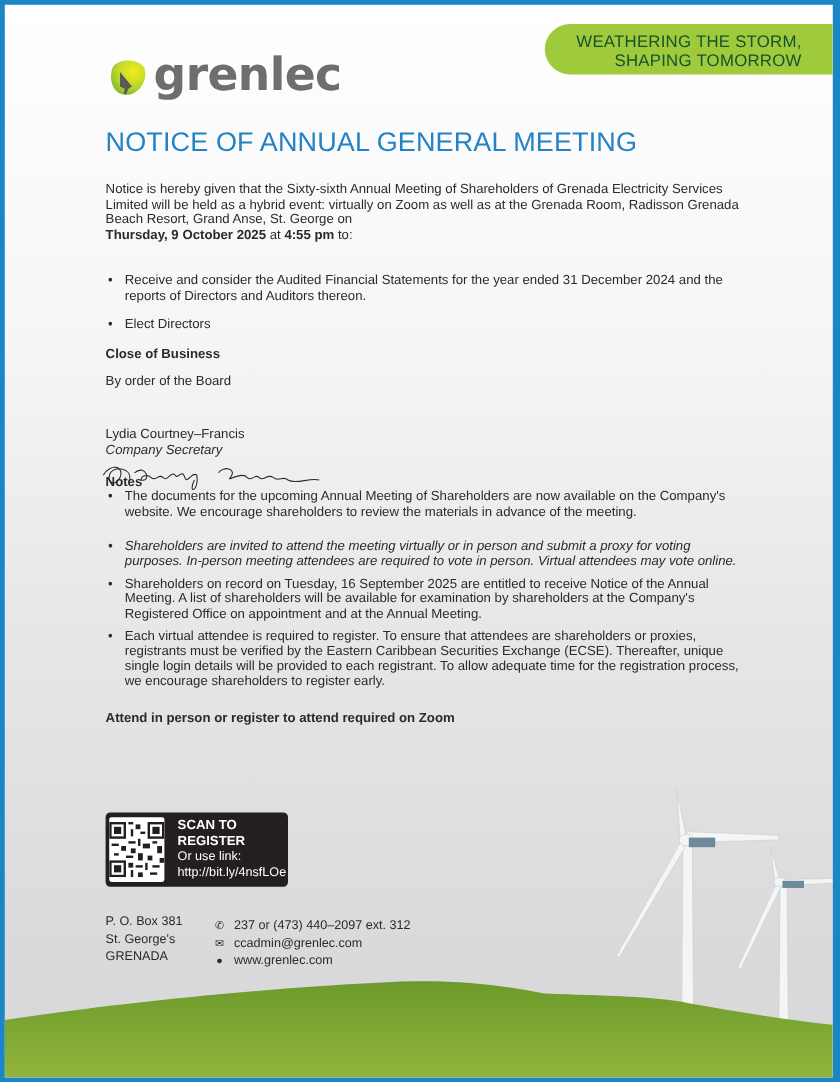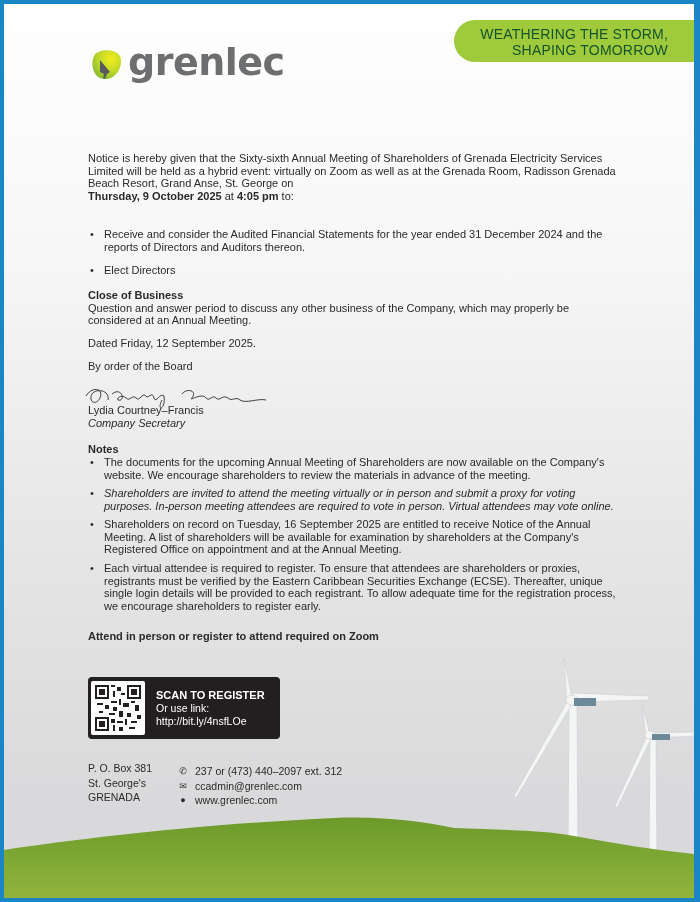--- a/index.html
+++ b/index.html
@@ -22,21 +22,21 @@
   .banner div:nth-child(2) { padding-right:0; }
   h1 { position:absolute; left:84px; top:102px; margin:0; font-weight:normal; font-size:22.5px; color:#2483c4; letter-spacing:0.1px; }
   .content { position:absolute; left:84px; top:148px; width:530px; font-size:11px; line-height:12.6px; color:#2a2a2a; }
   .content p { margin:0; }
   .bold { font-weight:bold; }
   ul { margin:0; padding:0; list-style:none; }
   li { position:relative; padding-left:16px; }
   li::before { content:"•"; position:absolute; left:2px; top:0; }
   .sig { position:absolute; left:78px; top:376px; width:200px; height:34px; }
   .qrbox {
-    position:absolute; left:84px; top:673px; width:192px; height:62px; background:#231f20;
+    position:absolute; left:84px; top:673px; width:152px; height:62px; background:#231f20;
     border-radius:4px; display:flex; align-items:center; color:#fff;
   }
   .qr { width:54px; height:54px; background:#fff; margin-left:3px; border-radius:2px; display:flex; align-items:center; justify-content:center; }
   .qrtext { margin-left:11px; font-size:10.5px; line-height:13px; }
   .qrtext .t { font-weight:bold; font-size:11px; }
   .addr { position:absolute; left:84px; top:757px; font-size:10.5px; line-height:14.5px; color:#2a2a2a; }
   .contact { position:absolute; left:174px; top:760px; font-size:10.5px; line-height:14.5px; color:#2a2a2a; }
   .contact .row { display:flex; align-items:center; }
   .contact .ic { width:10px; display:inline-block; margin-right:7px; font-size:9px; text-align:center; }
   .scene { position:absolute; left:0; bottom:0; width:690px; height:280px; pointer-events:none; }
@@ -59,39 +59,38 @@
       <path d="M12 14 L22 26 L19 28 L17 33 L15 32 L16 28 L12 26 Z" fill="#58595b"></path>
     </svg>
     <span class="word">grenlec</span>
   </div>
 
   <div class="banner">
     <div>WEATHERING THE STORM,</div>
     <div>SHAPING TOMORROW</div>
   </div>
 
+  <h1>NOTICE OF ANNUAL GENERAL MEETING</h1>
 
   <div class="content">
     <p>
       <span>Notice is hereby given that the Sixty-sixth Annual Meeting of Shareholders of Grenada Electricity Services Limited will be held as a hybrid event: virtually on Zoom as well as at the Grenada Room, Radisson Grenada Beach Resort, Grand Anse, St. George on</span><br>
-      <span class="bold">Thursday, 9 October 2025</span><span> at </span><span class="bold">4:05 pm</span><span> to:</span>
+      <span class="bold">Thursday, 9 October 2025</span><span> at </span><span class="bold">4:55 pm</span><span> to:</span>
     </p>
     <ul style="margin-top:26px;">
       <li style="margin-bottom:10px;">Receive and consider the Audited Financial Statements for the year ended 31 December 2024 and the reports of Directors and Auditors thereon.</li>
       <li>Elect Directors</li>
     </ul>
     <p class="bold" style="margin-top:13px;">Close of Business</p>
-    <p style="width:505px;">Question and answer period to discuss any other business of the Company, which may properly be considered at an Annual Meeting.</p>
-    <p style="margin-top:10px;">Dated Friday, 12 September 2025.</p>
     <p style="margin-top:10px;">By order of the Board</p>
     <p style="margin-top:32px;">Lydia Courtney–Francis</p>
     <p style="font-style:italic;">Company Secretary</p>
     <p class="bold" style="margin-top:14px;">Notes</p>
     <ul>
-      <li style="margin-bottom:6px;">The documents for the upcoming Annual Meeting of Shareholders are now available on the Company's website. We encourage shareholders to review the materials in advance of the meeting.</li>
+      <li style="margin-bottom:16px;">The documents for the upcoming Annual Meeting of Shareholders are now available on the Company's website. We encourage shareholders to review the materials in advance of the meeting.</li>
       <li style="margin-bottom:6px;font-style:italic;">Shareholders are invited to attend the meeting virtually or in person and submit a proxy for voting purposes. In-person meeting attendees are required to vote in person. Virtual attendees may vote online.</li>
       <li style="margin-bottom:6px;">Shareholders on record on Tuesday, 16 September 2025 are entitled to receive Notice of the Annual Meeting. A list of shareholders will be available for examination by shareholders at the Company's Registered Office on appointment and at the Annual Meeting.</li>
       <li>Each virtual attendee is required to register. To ensure that attendees are shareholders or proxies, registrants must be verified by the Eastern Caribbean Securities Exchange (ECSE). Thereafter, unique single login details will be provided to each registrant. To allow adequate time for the registration process, we encourage shareholders to register early.</li>
     </ul>
     <p class="bold" style="margin-top:18px;">Attend in person or register to attend required on Zoom</p>
   </div>
 
   <svg class="sig" viewBox="0 0 200 34">
     <path d="M4 16 C10 6, 22 8, 18 18 C14 26, 6 22, 10 14 C14 8, 28 10, 26 20 M30 14 C40 6, 44 22, 36 20 C34 18, 40 14, 44 18 C48 22, 50 14, 54 18 C58 22, 60 12, 64 16 C66 20, 70 10, 72 18 C74 24, 78 12, 82 16 C84 30, 74 32, 80 20 M100 14 C104 8, 116 10, 110 18 C106 22, 120 12, 124 18 C128 22, 130 14, 134 18 C138 22, 140 14, 146 18 C150 22, 154 16, 158 20 C164 24, 176 18, 184 20" fill="none" stroke="#2a2a2a" stroke-width="0.9"></path>
   </svg>

